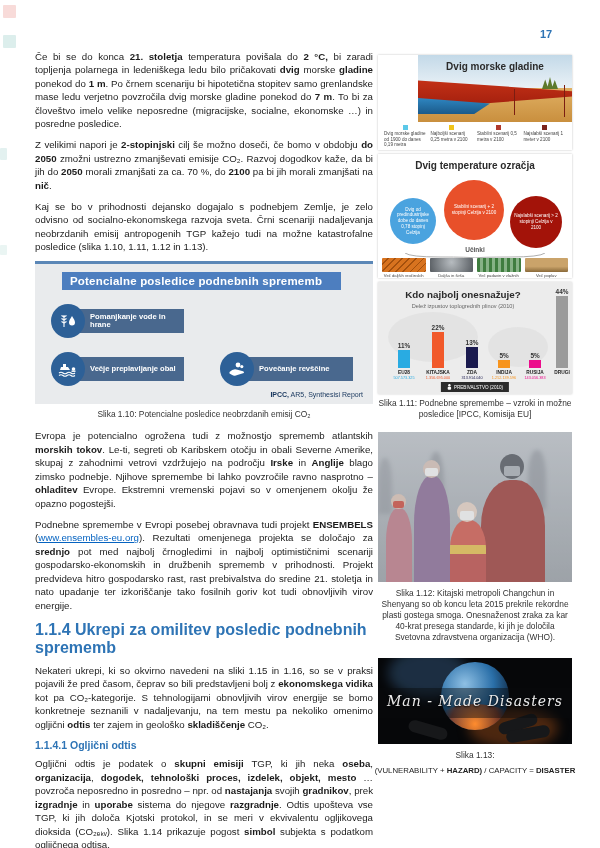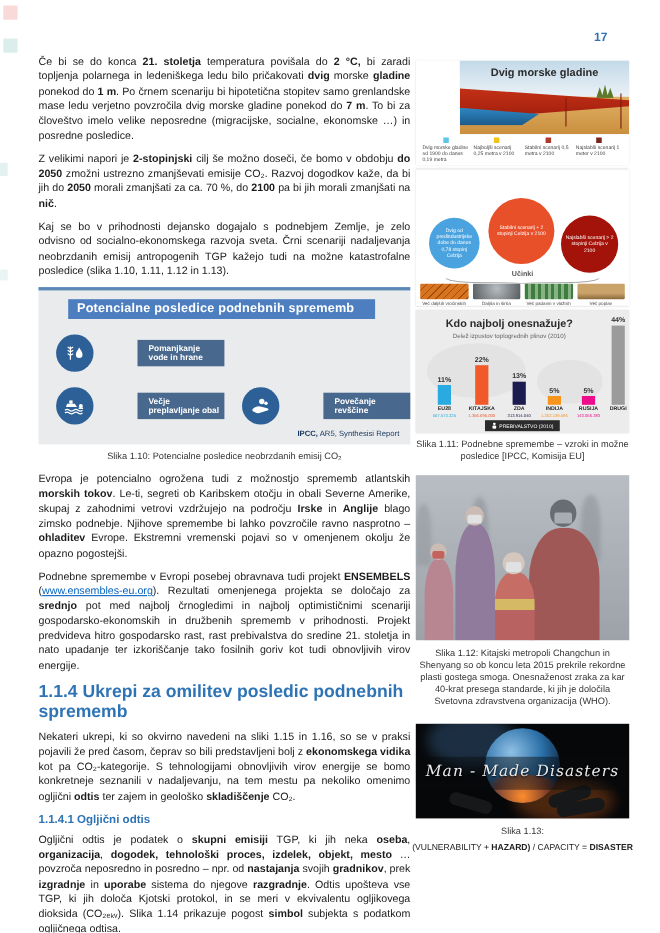--- a/index.html
+++ b/index.html
@@ -15,21 +15,21 @@
   .leftcol{position:absolute;left:35px;top:50px;width:338px;}
   .leftcol p{font-size:9.7px;line-height:1.39;text-align:justify;margin:0 0 7.5px 0;color:#1c1c1c;}
   .h1{color:#2e74b5;font-weight:700;font-size:16px;margin:9px 0 7px 0;}
   .h2{color:#2e74b5;font-weight:700;font-size:10.5px;margin:8px 0 6px 0;}
   
   .igbox{position:relative;width:338px;height:140px;background:#e9ebed;border-top:3px solid #5b87b7;margin:2px 0 5px 0;}
   .igheader{position:absolute;left:27px;top:8px;width:271px;height:18px;background:#4d7ebf;
             color:#fff;font-weight:700;font-size:11.5px;line-height:18px;padding-left:8px;letter-spacing:.2px;}
   .igrow{position:absolute;left:0;width:338px;height:38px;display:flex;}
   .igrow1{top:38px;} .igrow2{top:86px;}
-  .igitem{display:flex;align-items:center;width:50%;box-sizing:border-box;padding-left:16px;gap:45px;}
+  .igitem{display:flex;align-items:center;width:50%;box-sizing:border-box;padding-left:16px;}
   .igcircle{width:34px;height:34px;border-radius:50%;background:#2d6097;flex:0 0 34px;z-index:2;
             display:flex;align-items:center;justify-content:center;}
   .iglabel{height:24px;background:#49688e;color:#fff;font-weight:700;font-size:7.6px;line-height:1.1;
            display:flex;align-items:center;padding:2px 4px 2px 10px;margin-left:-5px;z-index:1;width:104px;box-sizing:border-box;}
   .igsource{position:absolute;right:10px;bottom:6px;font-size:7px;color:#17365d;}
   .caption{font-size:8.4px;line-height:1.3;text-align:center;color:#333;}
   .cap10{margin:4px 0 9px 0;}
   
   .rightcol{position:absolute;left:378px;top:0;width:194px;}
   .rfig{position:absolute;left:0;width:194px;overflow:hidden;}
@@ -212,20 +212,21 @@
           <div class="sea-leg-txt">Stabilni scenarij 0,5 metra v 2100</div>
         </div>
         <div class="sea-leg-item">
           <div class="sea-leg-sq" style="background: rgb(123, 36, 28);"></div>
           <div class="sea-leg-txt">Najslabši scenarij 1 meter v 2100</div>
         </div>
       </div>
     </div>
 
     <div class="rfig temp">
+      <div class="temp-title">Dvig temperature ozračja</div>
       <div class="tcircle tc0" style="background: rgb(74, 163, 223);">Dvig od predindustrijske dobe do danes 0,78 stopinj Celzija</div>
       <div class="tcircle tc1" style="background: rgb(232, 80, 42);">Stabilni scenarij + 2 stopinji Celzija v 2100</div>
       <div class="tcircle tc2" style="background: rgb(163, 19, 9);">Najslabši scenarij &gt; 2 stopinji Celzija v 2100</div>
       <div class="temp-ucinki">Učinki</div>
       <svg class="temp-brace" viewBox="0 0 140 5" preserveAspectRatio="none">
         <path d="M0 0 q5 4 35 4 q30 0 35 1 q5 -1 35 -1 q30 0 35 -4" fill="none" stroke="#999" stroke-width="0.8"></path>
       </svg>
       <div class="teffects">
         <div class="teff">
           <div class="teff-img ti0"></div>

